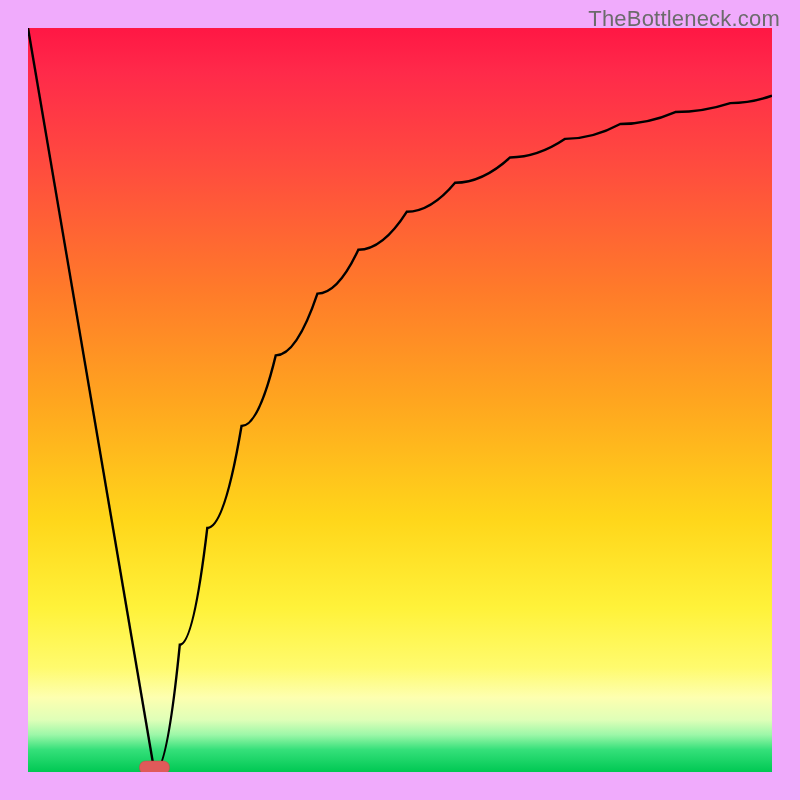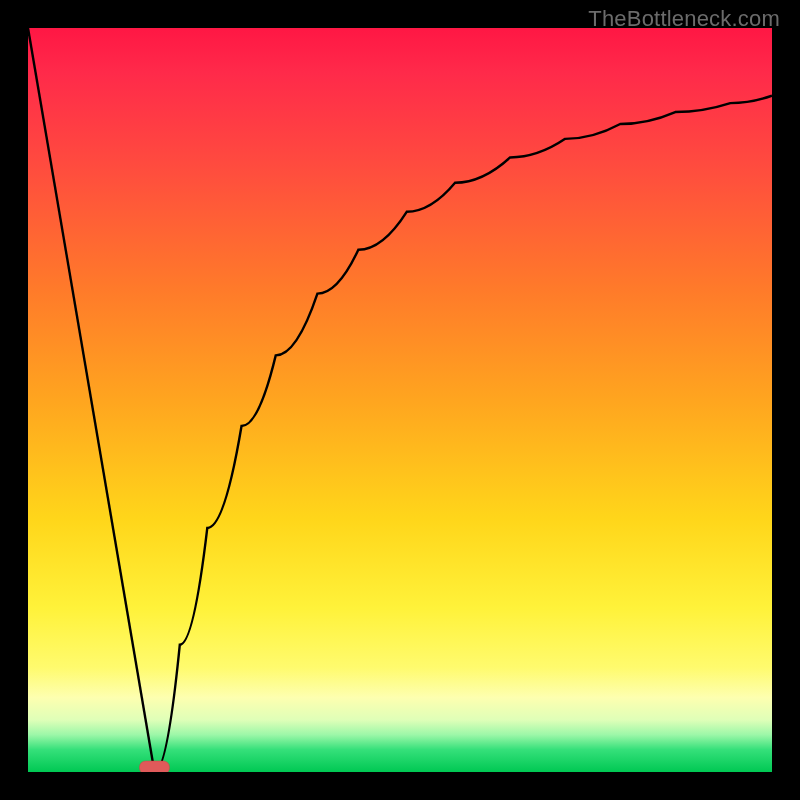--- a/index.html
+++ b/index.html
@@ -6,21 +6,21 @@
     margin: 0;
     padding: 0;
     width: 800px;
     height: 800px;
     overflow: hidden;
     font-family: Arial, Helvetica, sans-serif;
   }
   .frame {
     width: 800px;
     height: 800px;
-    background: #000000;
+    background: #f0abfc;
     position: relative;
   }
   .plot {
     position: absolute;
     left: 28px;
     top: 28px;
     width: 744px;
     height: 744px;
   }
   .gradient {

